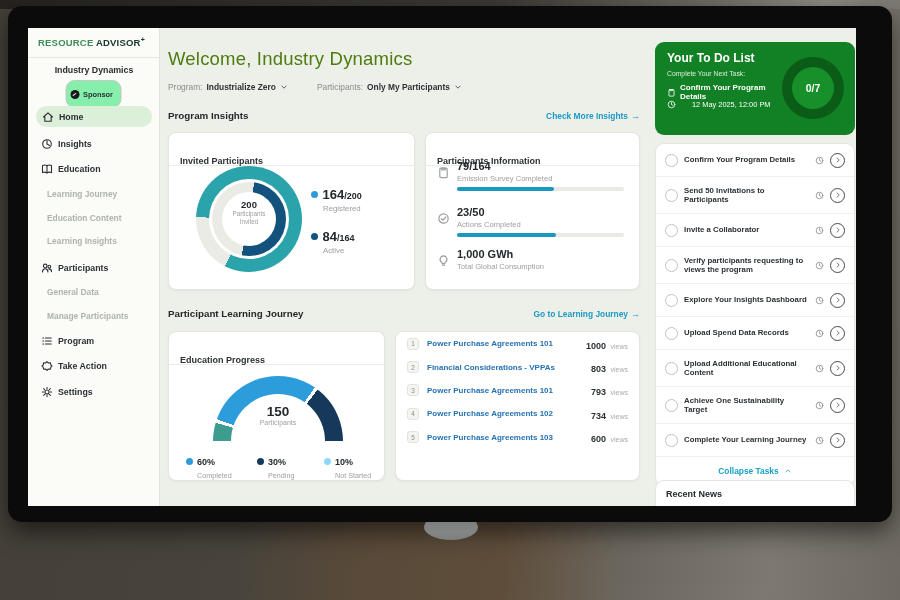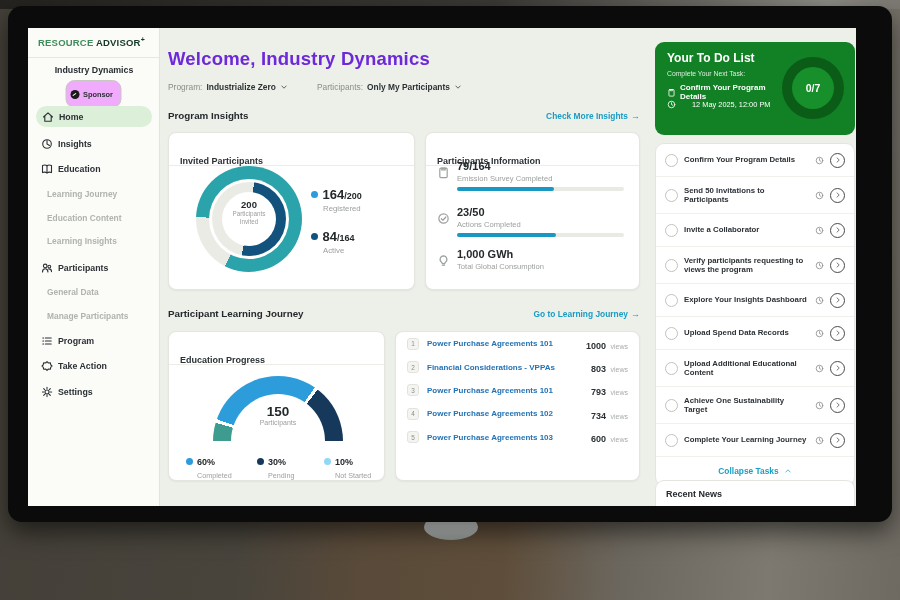--- a/index.html
+++ b/index.html
@@ -16,34 +16,34 @@
 
   
   .sidebar { position:absolute; left:0; top:0; width:132px; height:478px; background:#FBFBF7; border-right:1px solid #E4E4DF; }
   .logo { position:absolute; left:10px; top:8px; font-size:9.5px; font-weight:bold; letter-spacing:.2px; white-space:nowrap; }
   .logo .lg1 { color:#3E8C5A; }
   .logo .lg2 { color:#14382A; }
   .logo .lgp { color:#14382A; font-size:7px; vertical-align:super; }
   .side-div { position:absolute; left:0; top:29px; width:100%; border-top:1px solid #E7E7E2; }
   .org { position:absolute; left:0; top:37px; width:132px; text-align:center; font-size:8.8px; font-weight:bold; color:#272D30; }
   .sponsor { position:absolute; left:50%; transform:translateX(-50%); top:52px; height:28px; padding:0 8px 0 4px;
-    display:inline-flex; align-items:center; gap:4px; background:#f0abfc; border:1px solid #C8C8C3; border-radius:9px; }
+    display:inline-flex; align-items:center; gap:4px; background:#86efac; border:1px solid #C8C8C3; border-radius:9px; }
   .sponsor-dot { width:9px; height:9px; border-radius:50%; background:#1b1b1b; position:relative; }
   .sponsor-dot::after { content:""; position:absolute; left:2.5px; top:4px; width:4px; height:1.4px; background:#fff; transform:rotate(-35deg); }
   .sponsor-lbl { font-size:7.4px; font-weight:bold; color:#2B3135; }
   .nav-item { position:absolute; left:0; width:132px; height:18px; display:flex; align-items:center; cursor:pointer; }
   .nav-item.active { left:8px; width:116px; height:21px; background:#DCEFD9; border-radius:11px; }
   .nav-ic { width:12px; height:12px; margin-left:13px; display:inline-flex; color:#2B3135; flex:0 0 auto; }
   .nav-item.active .nav-ic { margin-left:6px; }
   .nav-lbl { margin-left:5px; font-size:8.8px; font-weight:bold; color:#2B3135; }
   .nav-lbl-sub { margin-left:19px; font-size:8.4px; color:#AFB4AE; font-weight:bold; }
   svg.ic { width:100%; height:100%; fill:none; stroke:currentColor; stroke-width:1.1; stroke-linecap:round; stroke-linejoin:round; }
 
   
-  .h1 { position:absolute; left:140px; top:20px; font-size:18.5px; font-weight:bold; color:#6d28d9; letter-spacing:.2px; }
+  .h1 { position:absolute; left:140px; top:20px; font-size:18.5px; font-weight:normal; color:#4d7c0f; letter-spacing:.2px; }
   .filter { position:absolute; top:54px; display:inline-flex; align-items:center; gap:4px; cursor:pointer; }
   .f-label { font-size:8.4px; color:#8A8F8A; }
   .f-value { font-size:8.4px; font-weight:bold; color:#2B3135; }
   .chev { width:8px; height:8px; display:inline-flex; color:#2B3135; }
   .sec-title { position:absolute; left:140px; font-size:9.8px; font-weight:bold; color:#24292C; }
   .sec-link { position:absolute; right:216px; font-size:8.4px; font-weight:bold; color:#1A9BC4; cursor:pointer; white-space:nowrap; }
   .sec-link .arr { font-size:9px; margin-left:3px; }
 
   
   .card { position:absolute; background:#fff; border:1px solid #E5E5E0; border-radius:8px; box-shadow:0 1px 2px rgba(0,0,0,.05); overflow:hidden; }

